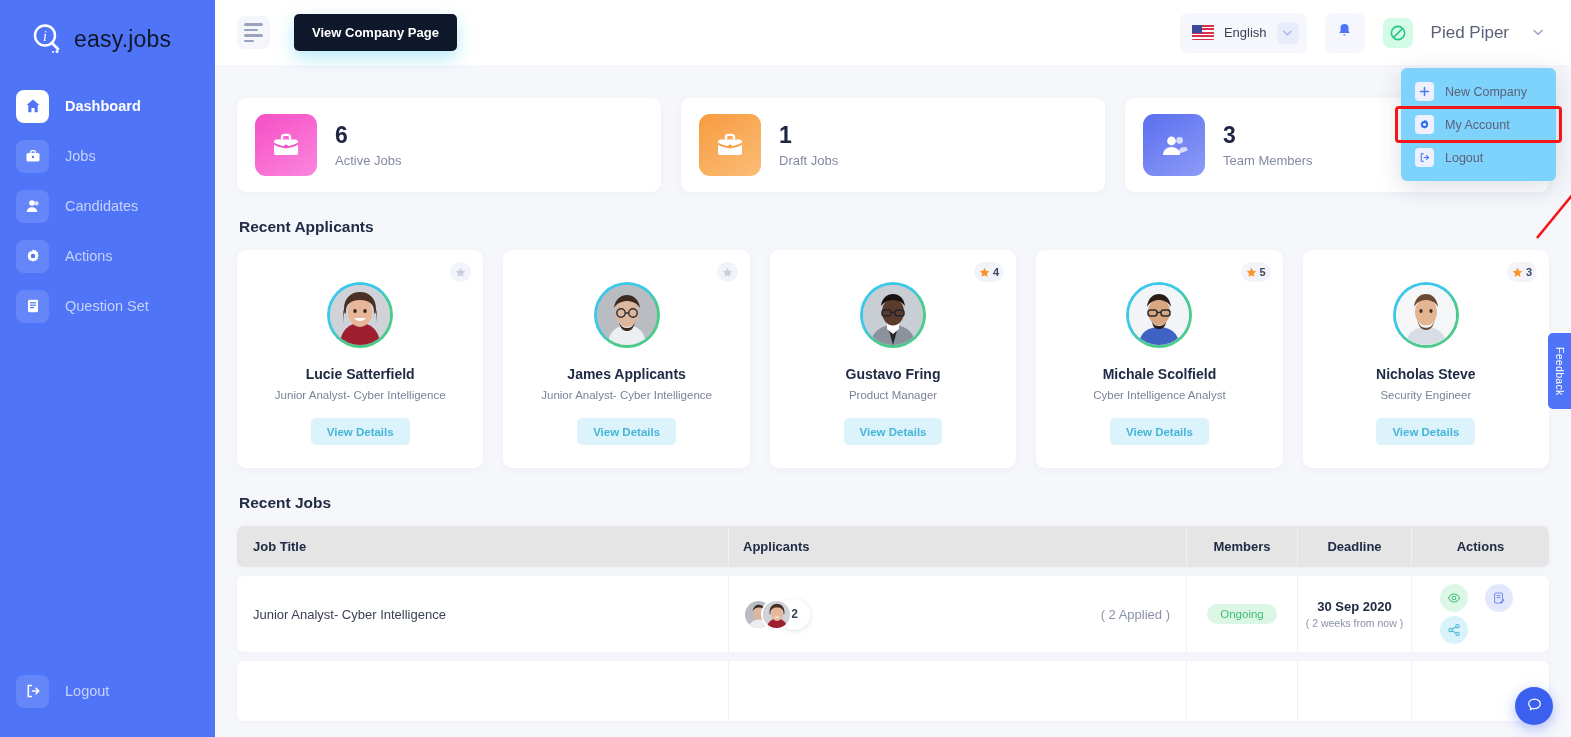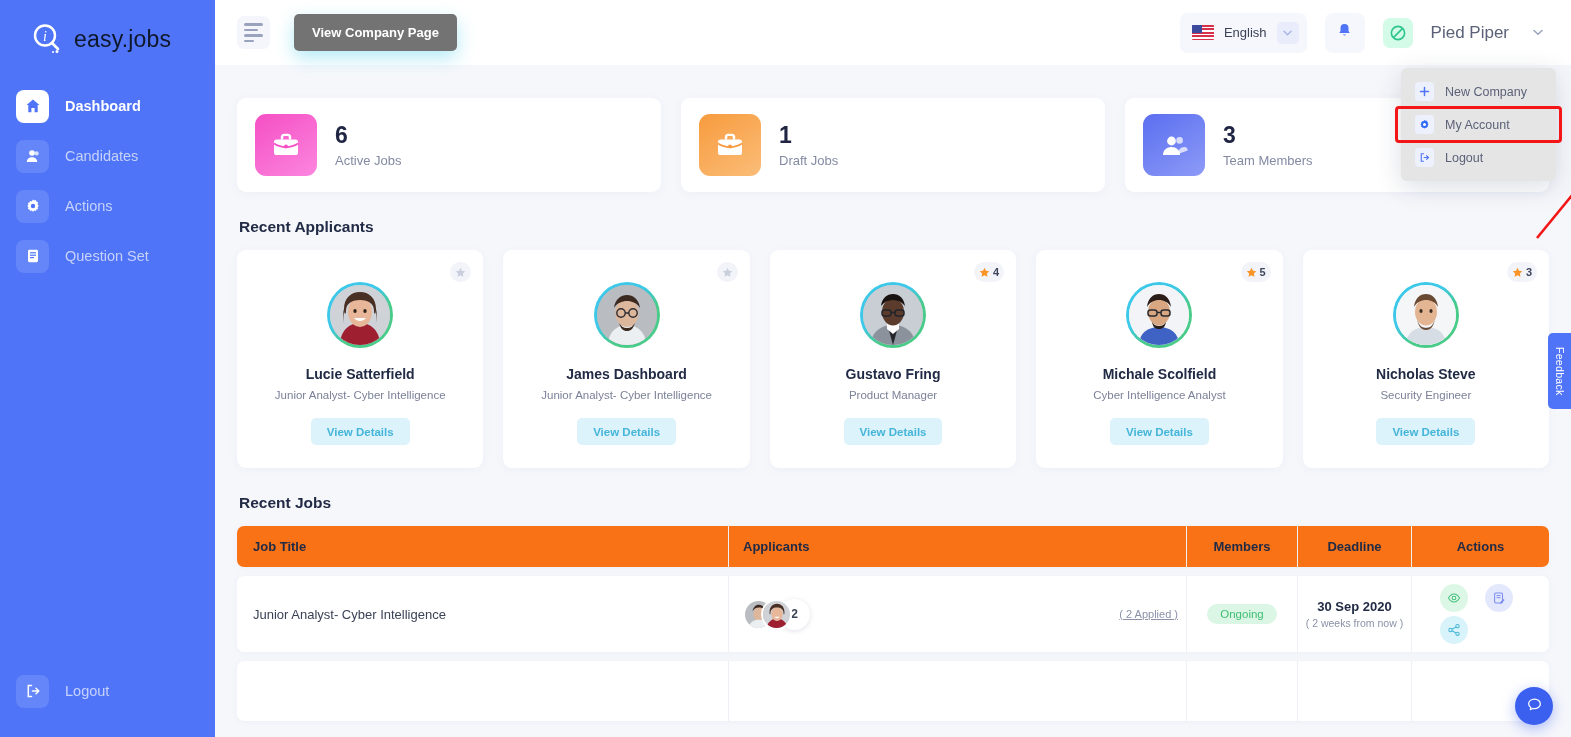--- a/index.html
+++ b/index.html
@@ -50,21 +50,21 @@
     width: 33px; height: 33px; border-radius: 7px; background: #f4f6fb;
     display: flex; flex-direction: column; justify-content: center; gap: 3px;
     padding: 0 7px; cursor: pointer; margin-left: 10px;
   }
   .hamburger i { display: block; height: 2.5px; border-radius: 2px; background: #9aa3bd; }
   .hamburger i:nth-child(1) { width: 100%; }
   .hamburger i:nth-child(2) { width: 72%; }
   .hamburger i:nth-child(3) { width: 100%; }
   .hamburger i:nth-child(4) { width: 55%; }
   .btn-company {
-    margin-left: 24px; background: #737373; color: #fff;
+    margin-left: 24px; background: #0f172a; color: #fff;
     border: none; border-radius: 5px; height: 37px; padding: 0 18px;
     font-size: 13px; font-weight: 700; cursor: pointer;
     box-shadow: 0 7px 18px rgba(60,200,232,.38);
     font-family: "Liberation Sans", sans-serif;
   }
   .top-right { margin-left: auto; display: flex; align-items: center; gap: 18px; }
   .lang {
     display: flex; align-items: center; gap: 10px;
     background: #f6f7fc; border-radius: 7px; height: 40px; padding: 0 8px 0 12px;
     cursor: pointer;
@@ -78,21 +78,21 @@
   .bell-box { width: 40px; height: 40px; border-radius: 8px; background: #f6f7fc;
               display: flex; align-items: center; justify-content: center; cursor: pointer; }
   .user { display: flex; align-items: center; gap: 18px; cursor: pointer; }
   .user-av { width: 30px; height: 30px; border-radius: 7px; background: #d4fbe8;
              display:flex; align-items:center; justify-content:center; }
   .user-name { font-size: 17px; color: #5b6278; }
 
   
   .dropdown {
     position: absolute; right: 15px; top: 68px; width: 155px;
-    background: #e5e5e5; border-radius: 6px; padding: 7px 0;
+    background: #7dd3fc; border-radius: 6px; padding: 7px 0;
     box-shadow: 0 6px 26px rgba(40,50,90,.16); z-index: 40;
   }
   .dd-item { display: flex; align-items: center; gap: 11px; padding: 7px 14px; cursor: pointer; position: relative; }
   .dd-ico { width: 19px; height: 19px; border-radius: 4px; background: #edf1fd;
             display: flex; align-items: center; justify-content: center; flex: 0 0 19px; }
   .dd-label { font-size: 12.5px; color: #5b6278; }
   .dd-item.highlight { outline: 3px solid #f41616; outline-offset: -1px; margin: 0 -4px; padding-left: 18px; border-radius:2px;}
 
   .arrow-svg { position: absolute; left: 0; top: 0; width: 1571px; height: 737px; pointer-events: none; z-index: 35; }
 
@@ -133,42 +133,42 @@
   .app-name { font-size: 14px; font-weight: 700; color: #222b45; margin-top: 18px; }
   .app-role { font-size: 11.5px; color: #7b8298; margin-top: 7px; }
   .btn-view {
     margin-top: 17px; background: #ddf3fb; color: #45b5d9; border: none;
     border-radius: 5px; height: 27px; padding: 0 16px; font-size: 11.5px; font-weight: 700;
     cursor: pointer; font-family: "Liberation Sans", sans-serif;
   }
 
   
   .table-head {
-    display: flex; background: #f97316; border-radius: 7px; height: 41px;
+    display: flex; background: #e5e5e5; border-radius: 7px; height: 41px;
     align-items: flex-end; box-shadow: 0 1px 6px rgba(80,95,160,.05);
   }
   .table-row {
     display: flex; background: #fff; border-radius: 7px; min-height: 76px;
     align-items: center; margin-top: 9px; box-shadow: 0 1px 6px rgba(80,95,160,.05);
   }
   .c-title  { flex: 0 0 492px; padding-left: 16px; border-right: 1px solid #eef0f6; align-self: stretch; display:flex; align-items:center;}
   .c-appl   { flex: 1; padding-left: 14px; border-right: 1px solid #eef0f6; align-self: stretch; display:flex; align-items:center;}
   .c-status { flex: 0 0 111px; text-align: center; justify-content:center; border-right: 1px solid #eef0f6; align-self: stretch; display:flex; align-items:center;}
   .c-dead   { flex: 0 0 114px; text-align: center; justify-content:center; border-right: 1px solid #eef0f6; align-self: stretch; display:flex; align-items:center; flex-direction:column;}
   .c-act    { flex: 0 0 137px; justify-content:center; align-self: stretch; display:flex; align-items:center;}
   .th { font-size: 13px; font-weight: 700; color: #222b45; }
   .td-title { font-size: 13px; color: #3b4256; }
   .appl-wrap { display: flex; align-items: center; width:100%; }
   .av-group { display: flex; align-items: center; }
   .av-sm { width: 31px; height: 31px; border-radius: 50%; border: 2px solid #fff; overflow:hidden; position:relative; }
   .av-sm:not(:first-child) { margin-left: -13px; }
   .av-count { width: 31px; height: 31px; border-radius: 50%; border: 2px solid #fff; background: #fff;
               display: flex; align-items: center; justify-content: center; font-size: 12px;
               color: #3b4256; margin-left: -13px; box-shadow: 0 1px 5px rgba(60,70,110,.16); font-weight:600; }
-  .applied-txt { margin-left: auto; margin-right: 8px; font-size: 11px; color: #8b92a8; text-decoration: underline; }
+  .applied-txt { margin-left: auto; margin-right: 16px; font-size: 13px; color: #8b92a8; }
   .badge-ongoing { background: #dcf6e6; color: #3fbd72; font-size: 11.5px; border-radius: 11px; padding: 4px 13px; }
   .dl-date { font-size: 13px; font-weight: 700; color: #222b45; }
   .dl-sub { font-size: 10.5px; color: #8b92a8; margin-top: 3px; }
   .act-grid { display: grid; grid-template-columns: repeat(2, 36px); gap: 4px 9px; }
   .act-btn { width: 28px; height: 28px; border-radius: 50%; display: flex; align-items: center; justify-content: center; cursor: pointer; }
   .act-eye   { background: #ddf7e7; }
   .act-edit  { background: #e4e8fc; }
   .act-share { background: #d9f3fa; }
 
   .feedback-tab {
@@ -208,20 +208,30 @@
         <span class="nav-ico">
           <svg width="16" height="16" viewBox="0 0 16 16">
               <path d="M8 1.6 1.6 7h1.7v7.2h3.1V9.9h3.2v4.3h3.1V7h1.7z" fill="#4f74f7"></path>
             </svg>
         </span>
         <span class="nav-label">Dashboard</span>
       </div>
       <div class="nav-item">
         <span class="nav-ico">
           <svg width="16" height="16" viewBox="0 0 16 16">
+              <rect x="1.5" y="5" width="13" height="8.5" rx="1.6" fill="#fff"></rect>
+              <path d="M5.8 5V3.8c0-.7.5-1.2 1.2-1.2h2c.7 0 1.2.5 1.2 1.2V5" fill="none" stroke="#fff" stroke-width="1.4"></path>
+              <circle cx="8" cy="9" r="1.2" fill="#4f74f7"></circle>
+            </svg>
+        </span>
+        <span class="nav-label">Jobs</span>
+      </div>
+      <div class="nav-item">
+        <span class="nav-ico">
+          <svg width="16" height="16" viewBox="0 0 16 16">
               <circle cx="7" cy="5" r="2.8" fill="#fff"></circle>
               <path d="M1.8 14c0-3 2.3-4.8 5.2-4.8s5.2 1.8 5.2 4.8z" fill="#fff"></path>
               <circle cx="11.6" cy="5.4" r="2.1" fill="#fff" opacity=".75"></circle>
             </svg>
         </span>
         <span class="nav-label">Candidates</span>
       </div>
       <div class="nav-item">
         <span class="nav-ico">
           <svg width="16" height="16" viewBox="0 0 16 16">
@@ -434,21 +444,21 @@
                 <path d="M11 60c0-13 9-20 19-20s19 7 19 20z" fill="#eceff2"></path>
                 <ellipse cx="30" cy="28" rx="11.5" ry="14" fill="#dcb79b"></ellipse>
                 <path d="M17 23c1-9 7-13 13-13s12 4 13 13c-3-5-8-7-13-7s-10 2-13 7z" fill="#3c2a21"></path>
                 <path d="M22 38c2 3 4 5 8 5s6-2 8-5c-2 6-4 8-8 8s-6-2-8-8z" fill="#3c2a21"></path>
                 <circle cx="24" cy="28" r="4.2" fill="none" stroke="#2e2e33" stroke-width="1.4"></circle>
                 <circle cx="36" cy="28" r="4.2" fill="none" stroke="#2e2e33" stroke-width="1.4"></circle>
                 <line x1="28" y1="28" x2="32" y2="28" stroke="#2e2e33" stroke-width="1.4"></line>
               </svg>
             </div>
           </div>
-          <div class="app-name">James Dashboard</div>
+          <div class="app-name">James Applicants</div>
           <div class="app-role">Junior Analyst- Cyber Intelligence</div>
           <button class="btn-view">View Details</button>
         </div>
 
         <div class="app-card">
           <div class="star-badge">
             <svg width="11" height="11" viewBox="0 0 12 12">
                 <path d="M6 .8 7.6 4l3.6.5-2.6 2.6.6 3.6L6 9l-3.2 1.7.6-3.6L.8 4.5 4.4 4z" fill="#fb9427"></path>
               </svg>
             <span>4</span>

